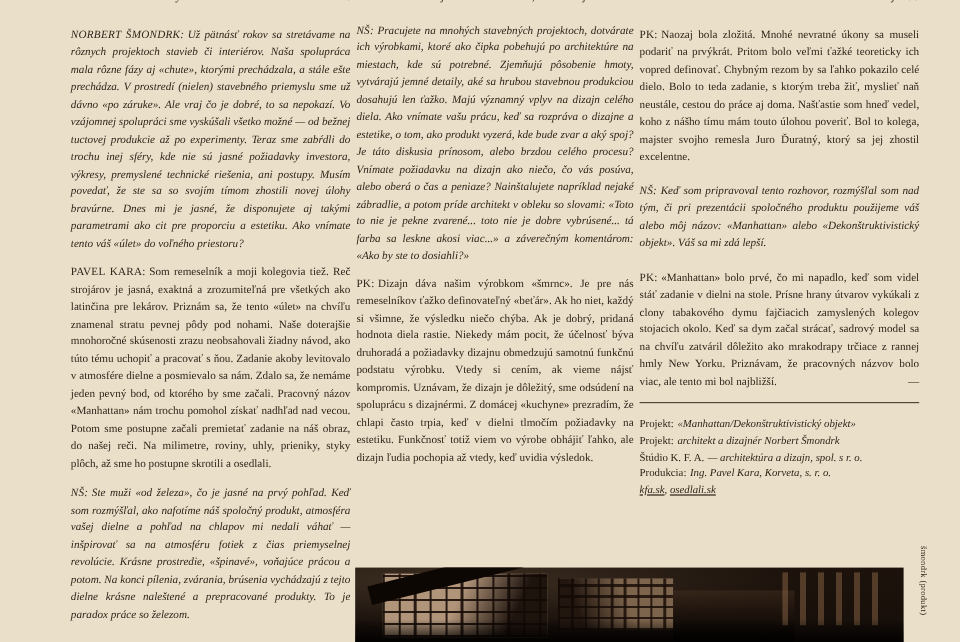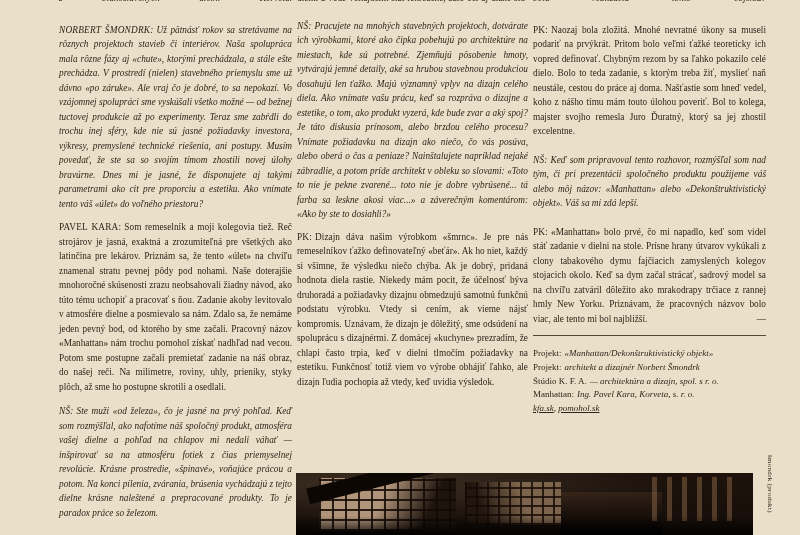--- a/index.html
+++ b/index.html
@@ -130,24 +130,24 @@
       <div class="row">
         <span class="lbl">Projekt:</span><span class="val">«Manhattan/Dekonštruktivistický objekt»</span>
       </div>
       <div class="row">
         <span class="lbl">Projekt:</span><span class="val">architekt a dizajnér Norbert Šmondrk</span>
       </div>
       <div class="row">
         <span class="lbl">Štúdio K. F. A.</span><span class="val">— architektúra a dizajn, spol. s r. o.</span>
       </div>
       <div class="row">
-        <span class="lbl">Manhattan:</span><span class="val">Ing. Pavel Kara, Korveta, s. r. o.</span>
+        <span class="lbl">Produkcia:</span><span class="val">Ing. Pavel Kara, Korveta, s. r. o.</span>
       </div>
       <div class="row links">
-        <span class="link">kfa.sk</span><span>, </span><span class="link">pomohol.sk</span>
+        <span class="link">kfa.sk</span><span>, </span><span class="link">osedlali.sk</span>
       </div>
     </div>
   </div>
 
   <div class="photo">
     <div class="win1"></div>
     <div class="win2"></div>
     <div class="beam"></div>
     <div class="mach"></div>
     <div class="slats"></div>

